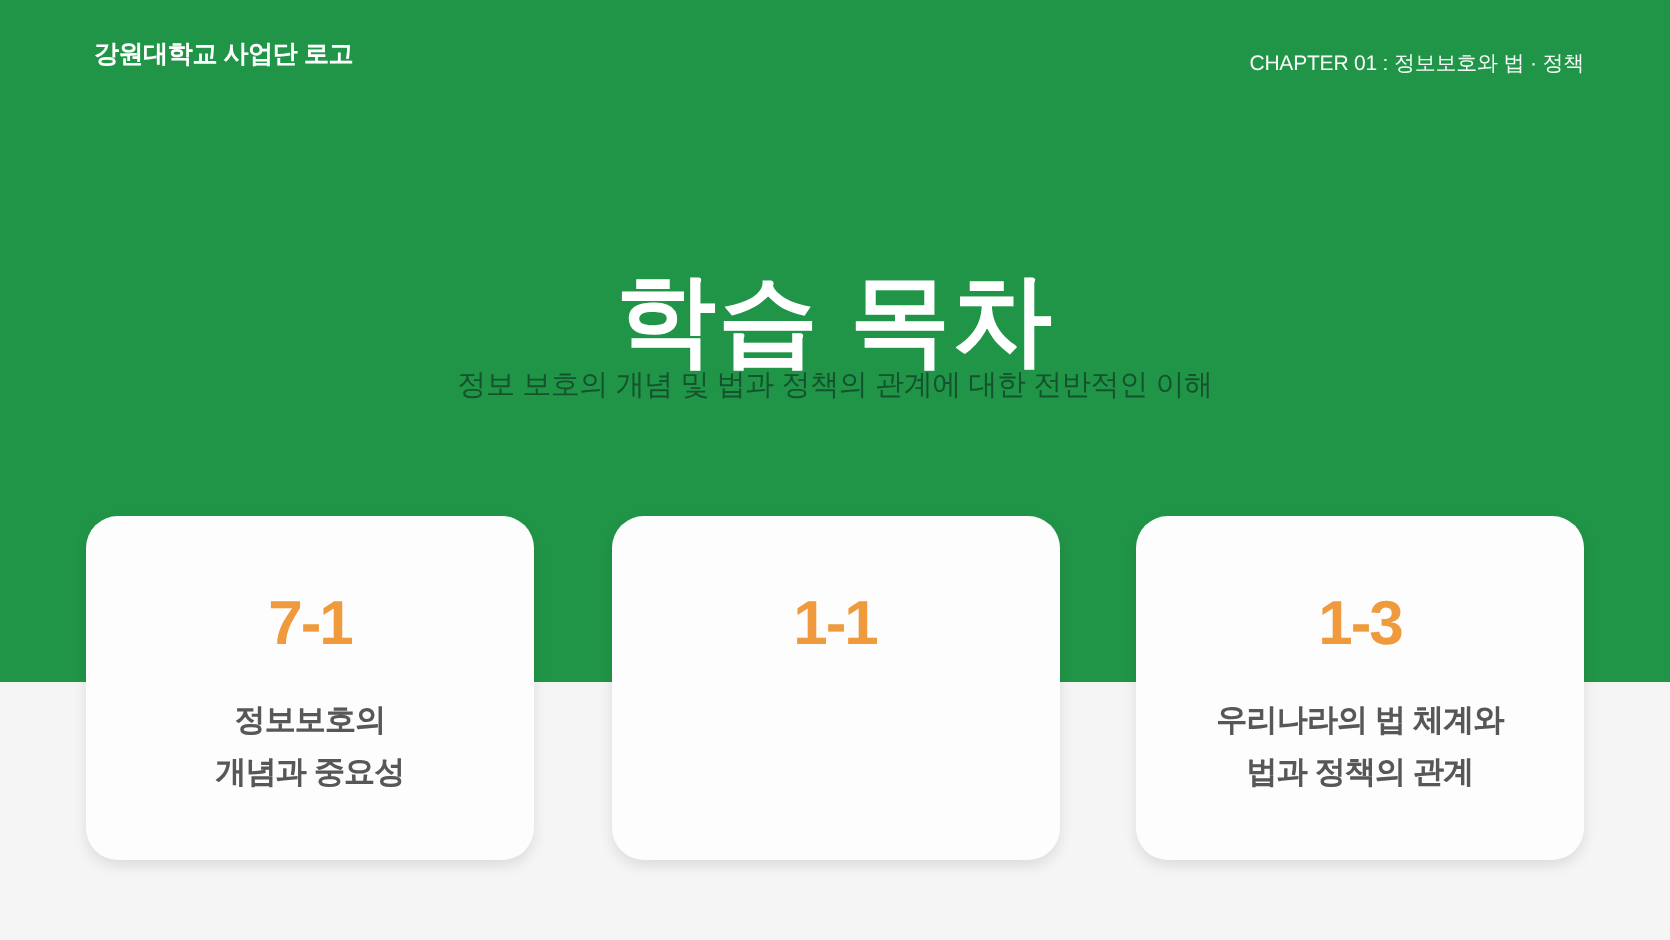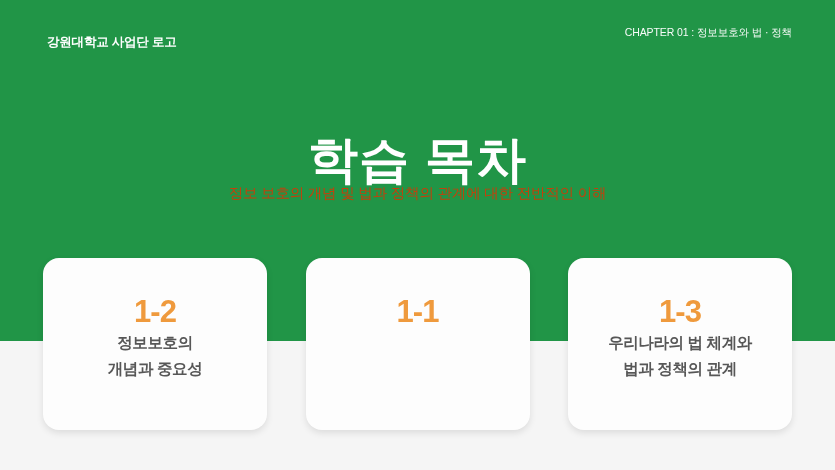--- a/index.html
+++ b/index.html
@@ -29,21 +29,21 @@
     top: 0;
     width: 835px;
     height: 341px;
     background: #219547;
   }
 
   
   .logo {
     position: absolute;
     left: 47px;
-    top: 34px;
+    top: 19px;
     color: #ffffff;
     font-size: 12.5px;
     font-weight: bold;
     letter-spacing: -0.2px;
     line-height: 16px;
     white-space: nowrap;
   }
 
   .chapter {
     position: absolute;
@@ -74,21 +74,21 @@
     white-space: nowrap;
     margin-top: 27px;
   }
 
   .subtitle {
     position: absolute;
     left: 0;
     top: 182px;
     width: 835px;
     text-align: center;
-    color: #c2410c;
+    color: #14532d;
     font-size: 14.5px;
     font-weight: normal;
     letter-spacing: -0.2px;
     line-height: 22px;
     white-space: nowrap;
   }
 
   
   .cards {
     position: absolute;
@@ -116,21 +116,21 @@
 
   .card-number {
     color: #ef9a3d;
     font-size: 31px;
     font-weight: bold;
     letter-spacing: -1px;
     line-height: 36px;
   }
 
   .card-label {
-    margin-top: 0;
+    margin-top: 18px;
     color: #575757;
     font-size: 15.5px;
     font-weight: bold;
     letter-spacing: -0.4px;
     line-height: 26px;
     text-align: center;
     white-space: pre-line;
   }
 </style>
 </head>
@@ -144,21 +144,21 @@
 
   <div class="chapter">CHAPTER 01 : 정보보호와 법 · 정책</div>
 
   <div class="title">학습 목차</div>
 
   <div class="subtitle">정보 보호의 개념 및 법과 정책의 관계에 대한 전반적인 이해</div>
 
   <div class="cards">
 
     <div class="card">
-      <div class="card-number">1-2</div>
+      <div class="card-number">7-1</div>
       <div class="card-label">정보보호의
 개념과 중요성</div>
     </div>
 
     <div class="card">
       <div class="card-number">1-1</div>
     </div>
 
     <div class="card">
       <div class="card-number">1-3</div>

